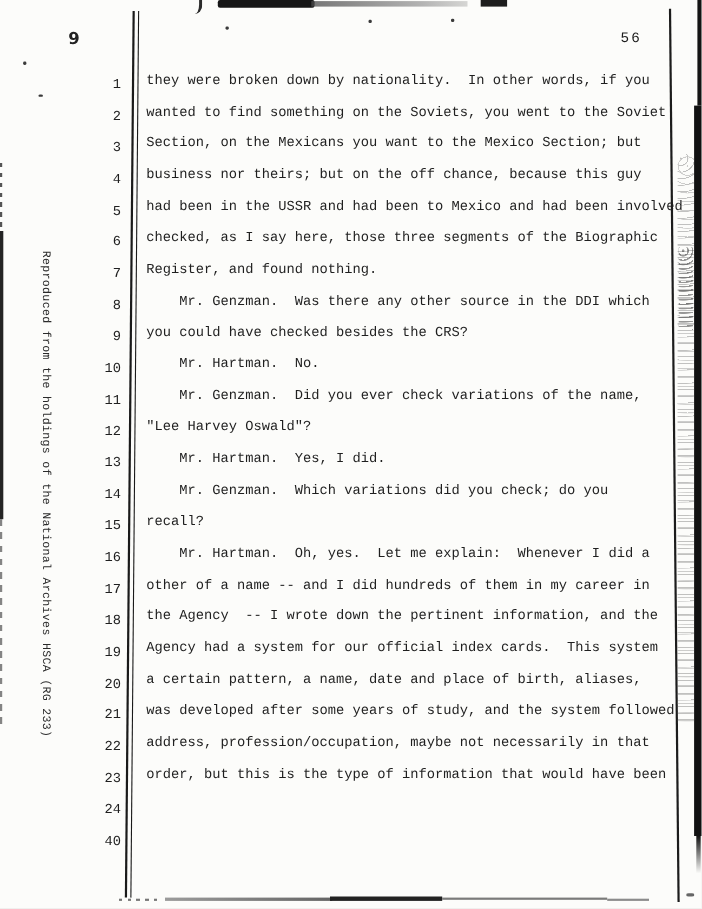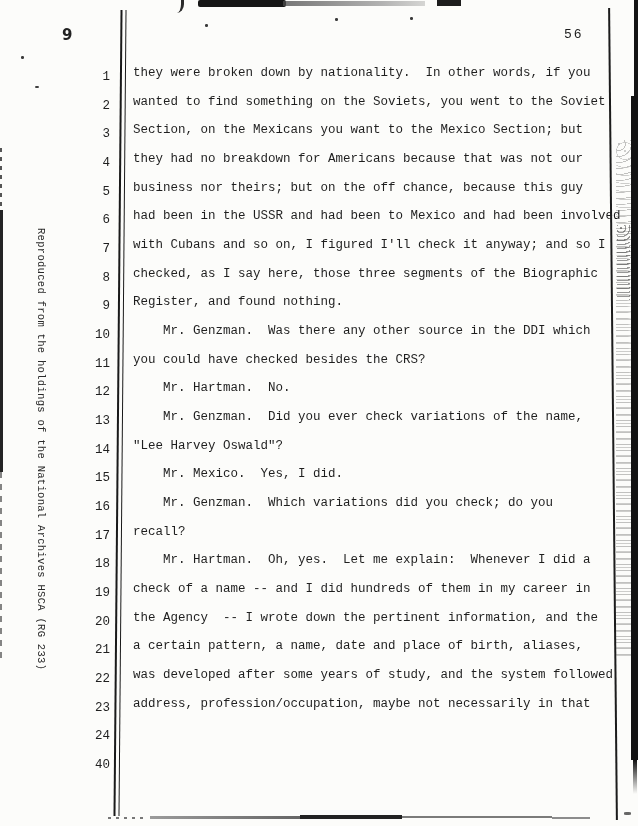--- a/index.html
+++ b/index.html
@@ -138,40 +138,40 @@
       <div class="ln">21</div>
       <div class="ln">22</div>
       <div class="ln">23</div>
       <div class="ln">24</div>
       <div class="ln">40</div>
     </div>
   <div class="transcript-text">
       <div class="tl">they were broken down by nationality.  In other words, if you</div>
       <div class="tl">wanted to find something on the Soviets, you went to the Soviet</div>
       <div class="tl">Section, on the Mexicans you want to the Mexico Section; but</div>
-      <div class="tl">they had no breakdown for Americans because that was not our</div>
       <div class="tl">business nor theirs; but on the off chance, because this guy</div>
       <div class="tl">had been in the USSR and had been to Mexico and had been involved</div>
-      <div class="tl">with Cubans and so on, I figured I'll check it anyway; and so I</div>
       <div class="tl">checked, as I say here, those three segments of the Biographic</div>
       <div class="tl">Register, and found nothing.</div>
       <div class="tl">    Mr. Genzman.  Was there any other source in the DDI which</div>
       <div class="tl">you could have checked besides the CRS?</div>
       <div class="tl">    Mr. Hartman.  No.</div>
       <div class="tl">    Mr. Genzman.  Did you ever check variations of the name,</div>
       <div class="tl">"Lee Harvey Oswald"?</div>
-      <div class="tl">    Mr. Mexico.  Yes, I did.</div>
+      <div class="tl">    Mr. Hartman.  Yes, I did.</div>
       <div class="tl">    Mr. Genzman.  Which variations did you check; do you</div>
       <div class="tl">recall?</div>
       <div class="tl">    Mr. Hartman.  Oh, yes.  Let me explain:  Whenever I did a</div>
-      <div class="tl">check of a name -- and I did hundreds of them in my career in</div>
+      <div class="tl">other of a name -- and I did hundreds of them in my career in</div>
       <div class="tl">the Agency  -- I wrote down the pertinent information, and the</div>
+      <div class="tl">Agency had a system for our official index cards.  This system</div>
       <div class="tl">a certain pattern, a name, date and place of birth, aliases,</div>
       <div class="tl">was developed after some years of study, and the system followed</div>
       <div class="tl">address, profession/occupation, maybe not necessarily in that</div>
+      <div class="tl">order, but this is the type of information that would have been</div>
     </div>
 
   <div class="art squiggle"></div>
   <div class="art streak-dark"></div>
   <div class="art streak-gray"></div>
   <div class="art dash-top"></div>
   <div class="art edge-right-a"></div>
   <div class="art edge-right-b"></div>
   <div class="art edge-right-c"></div>
   <div class="art noise-band"></div>

